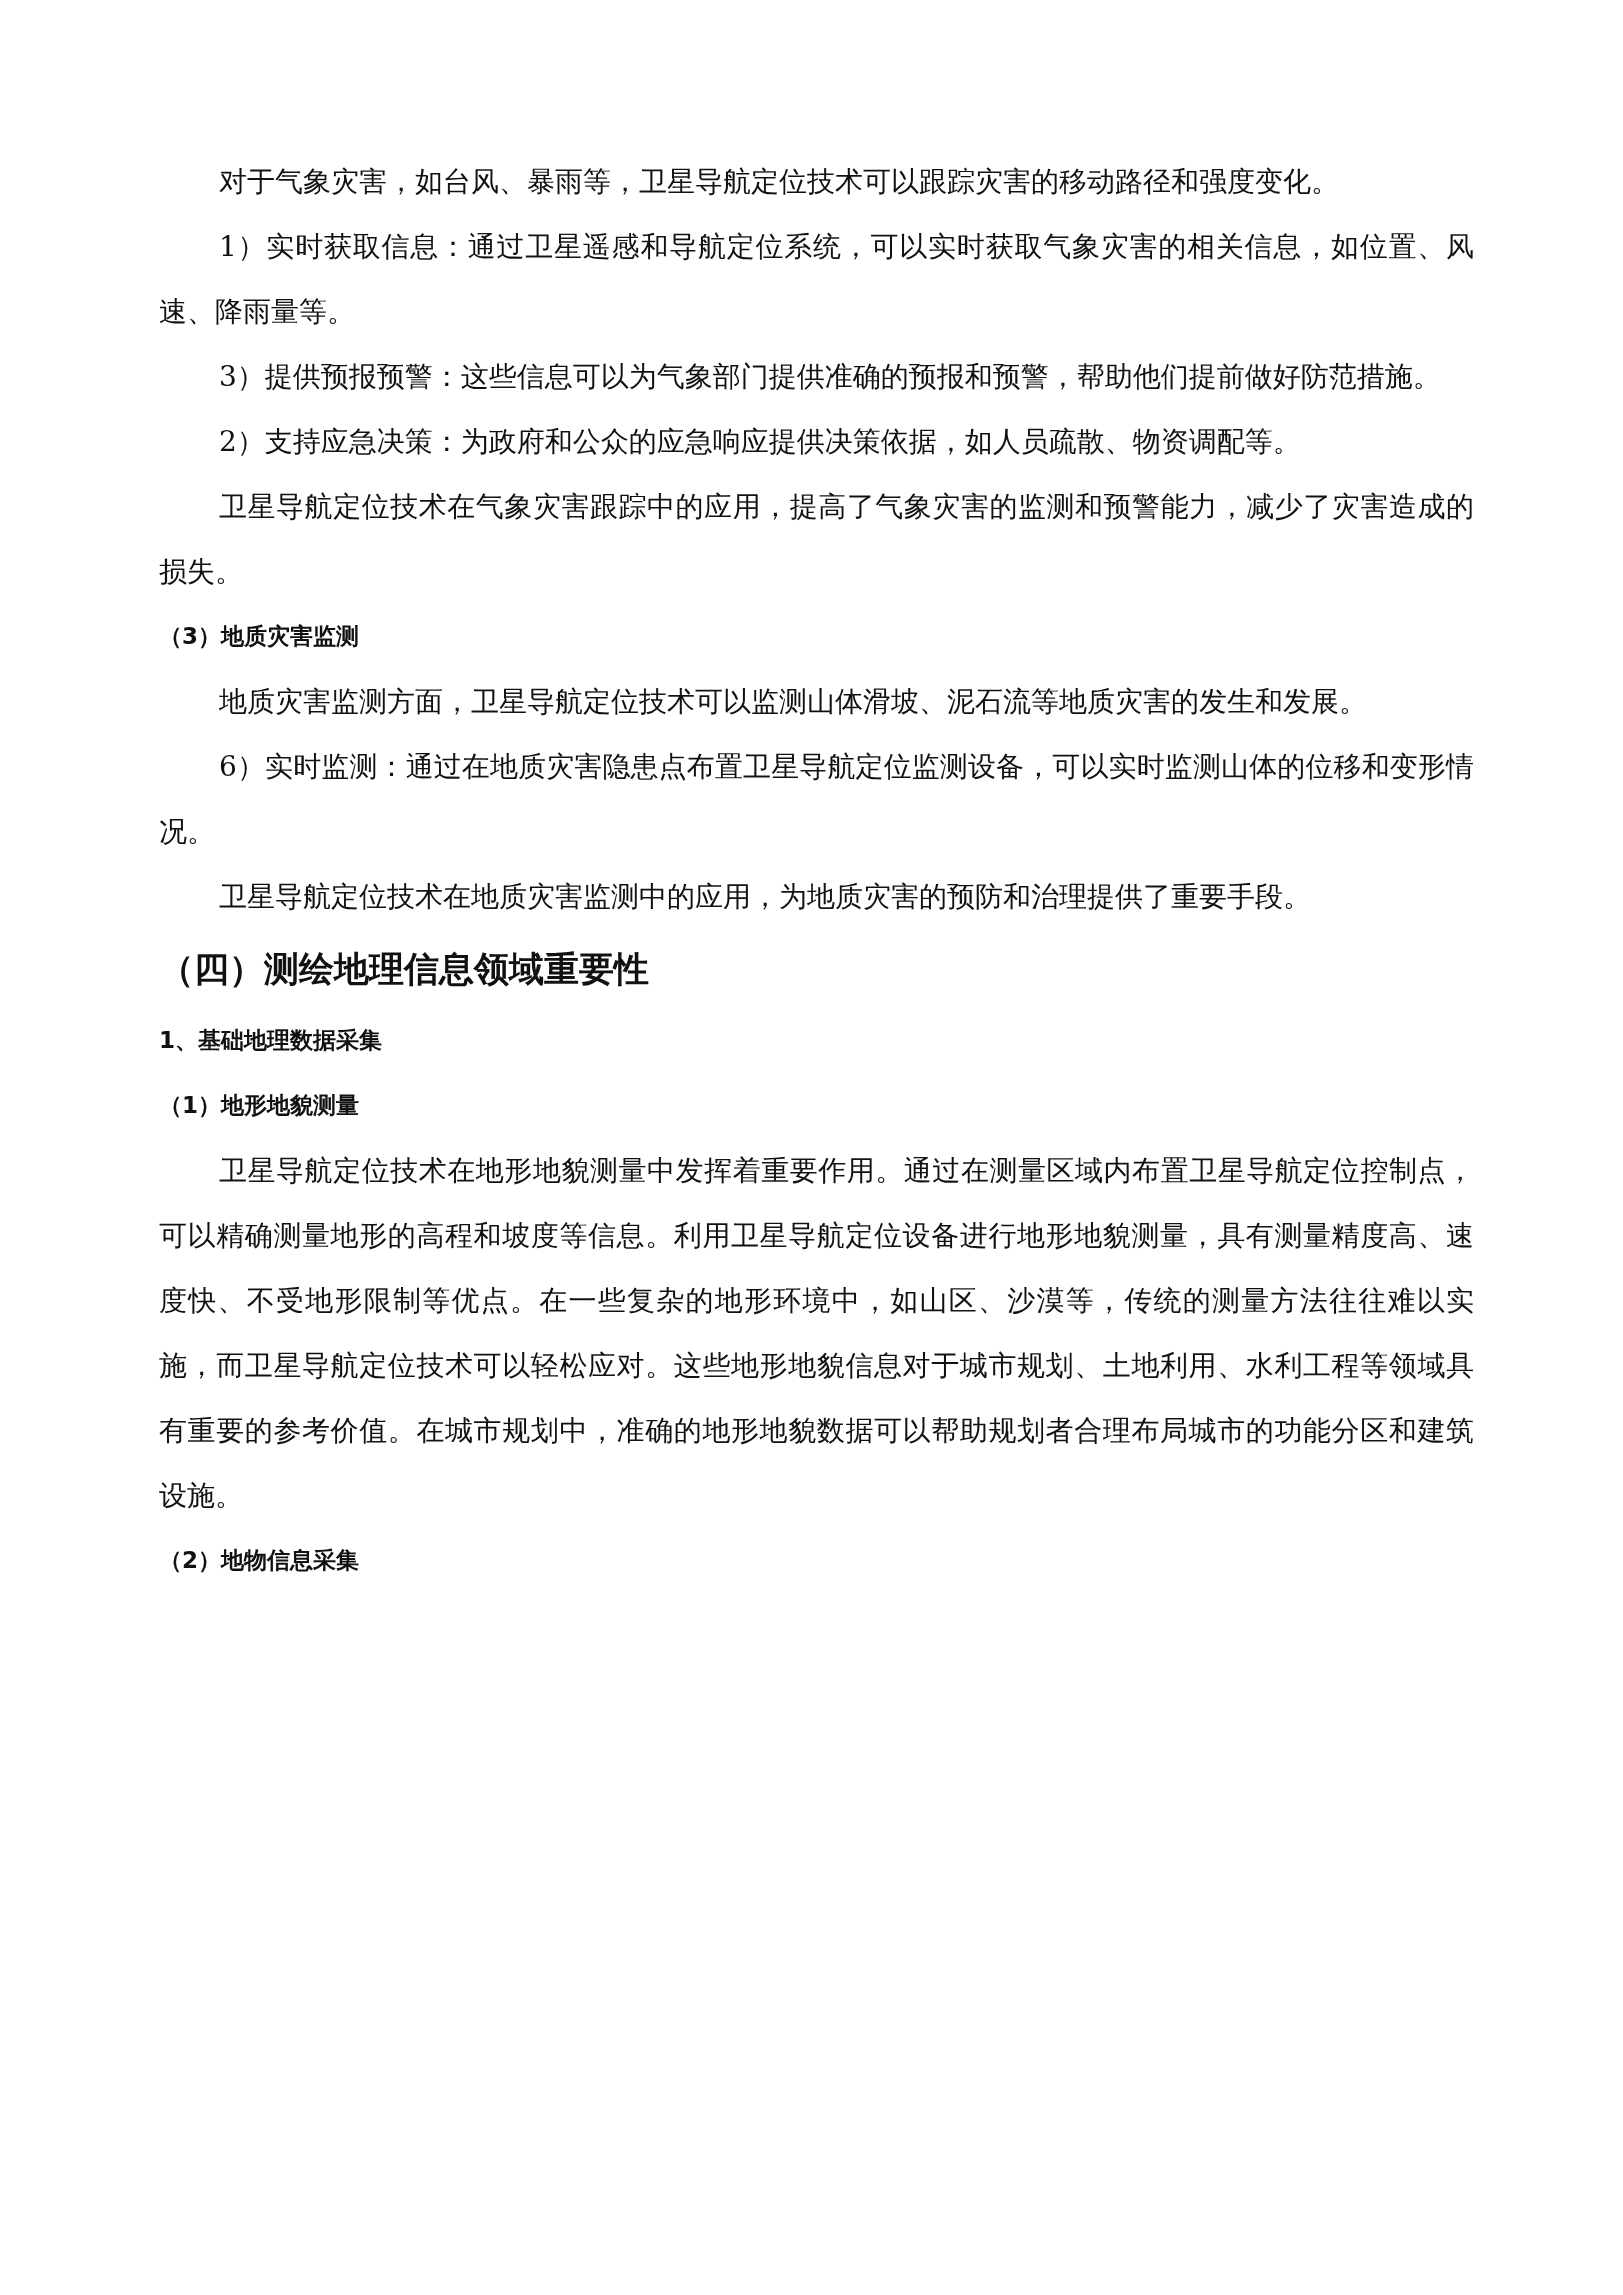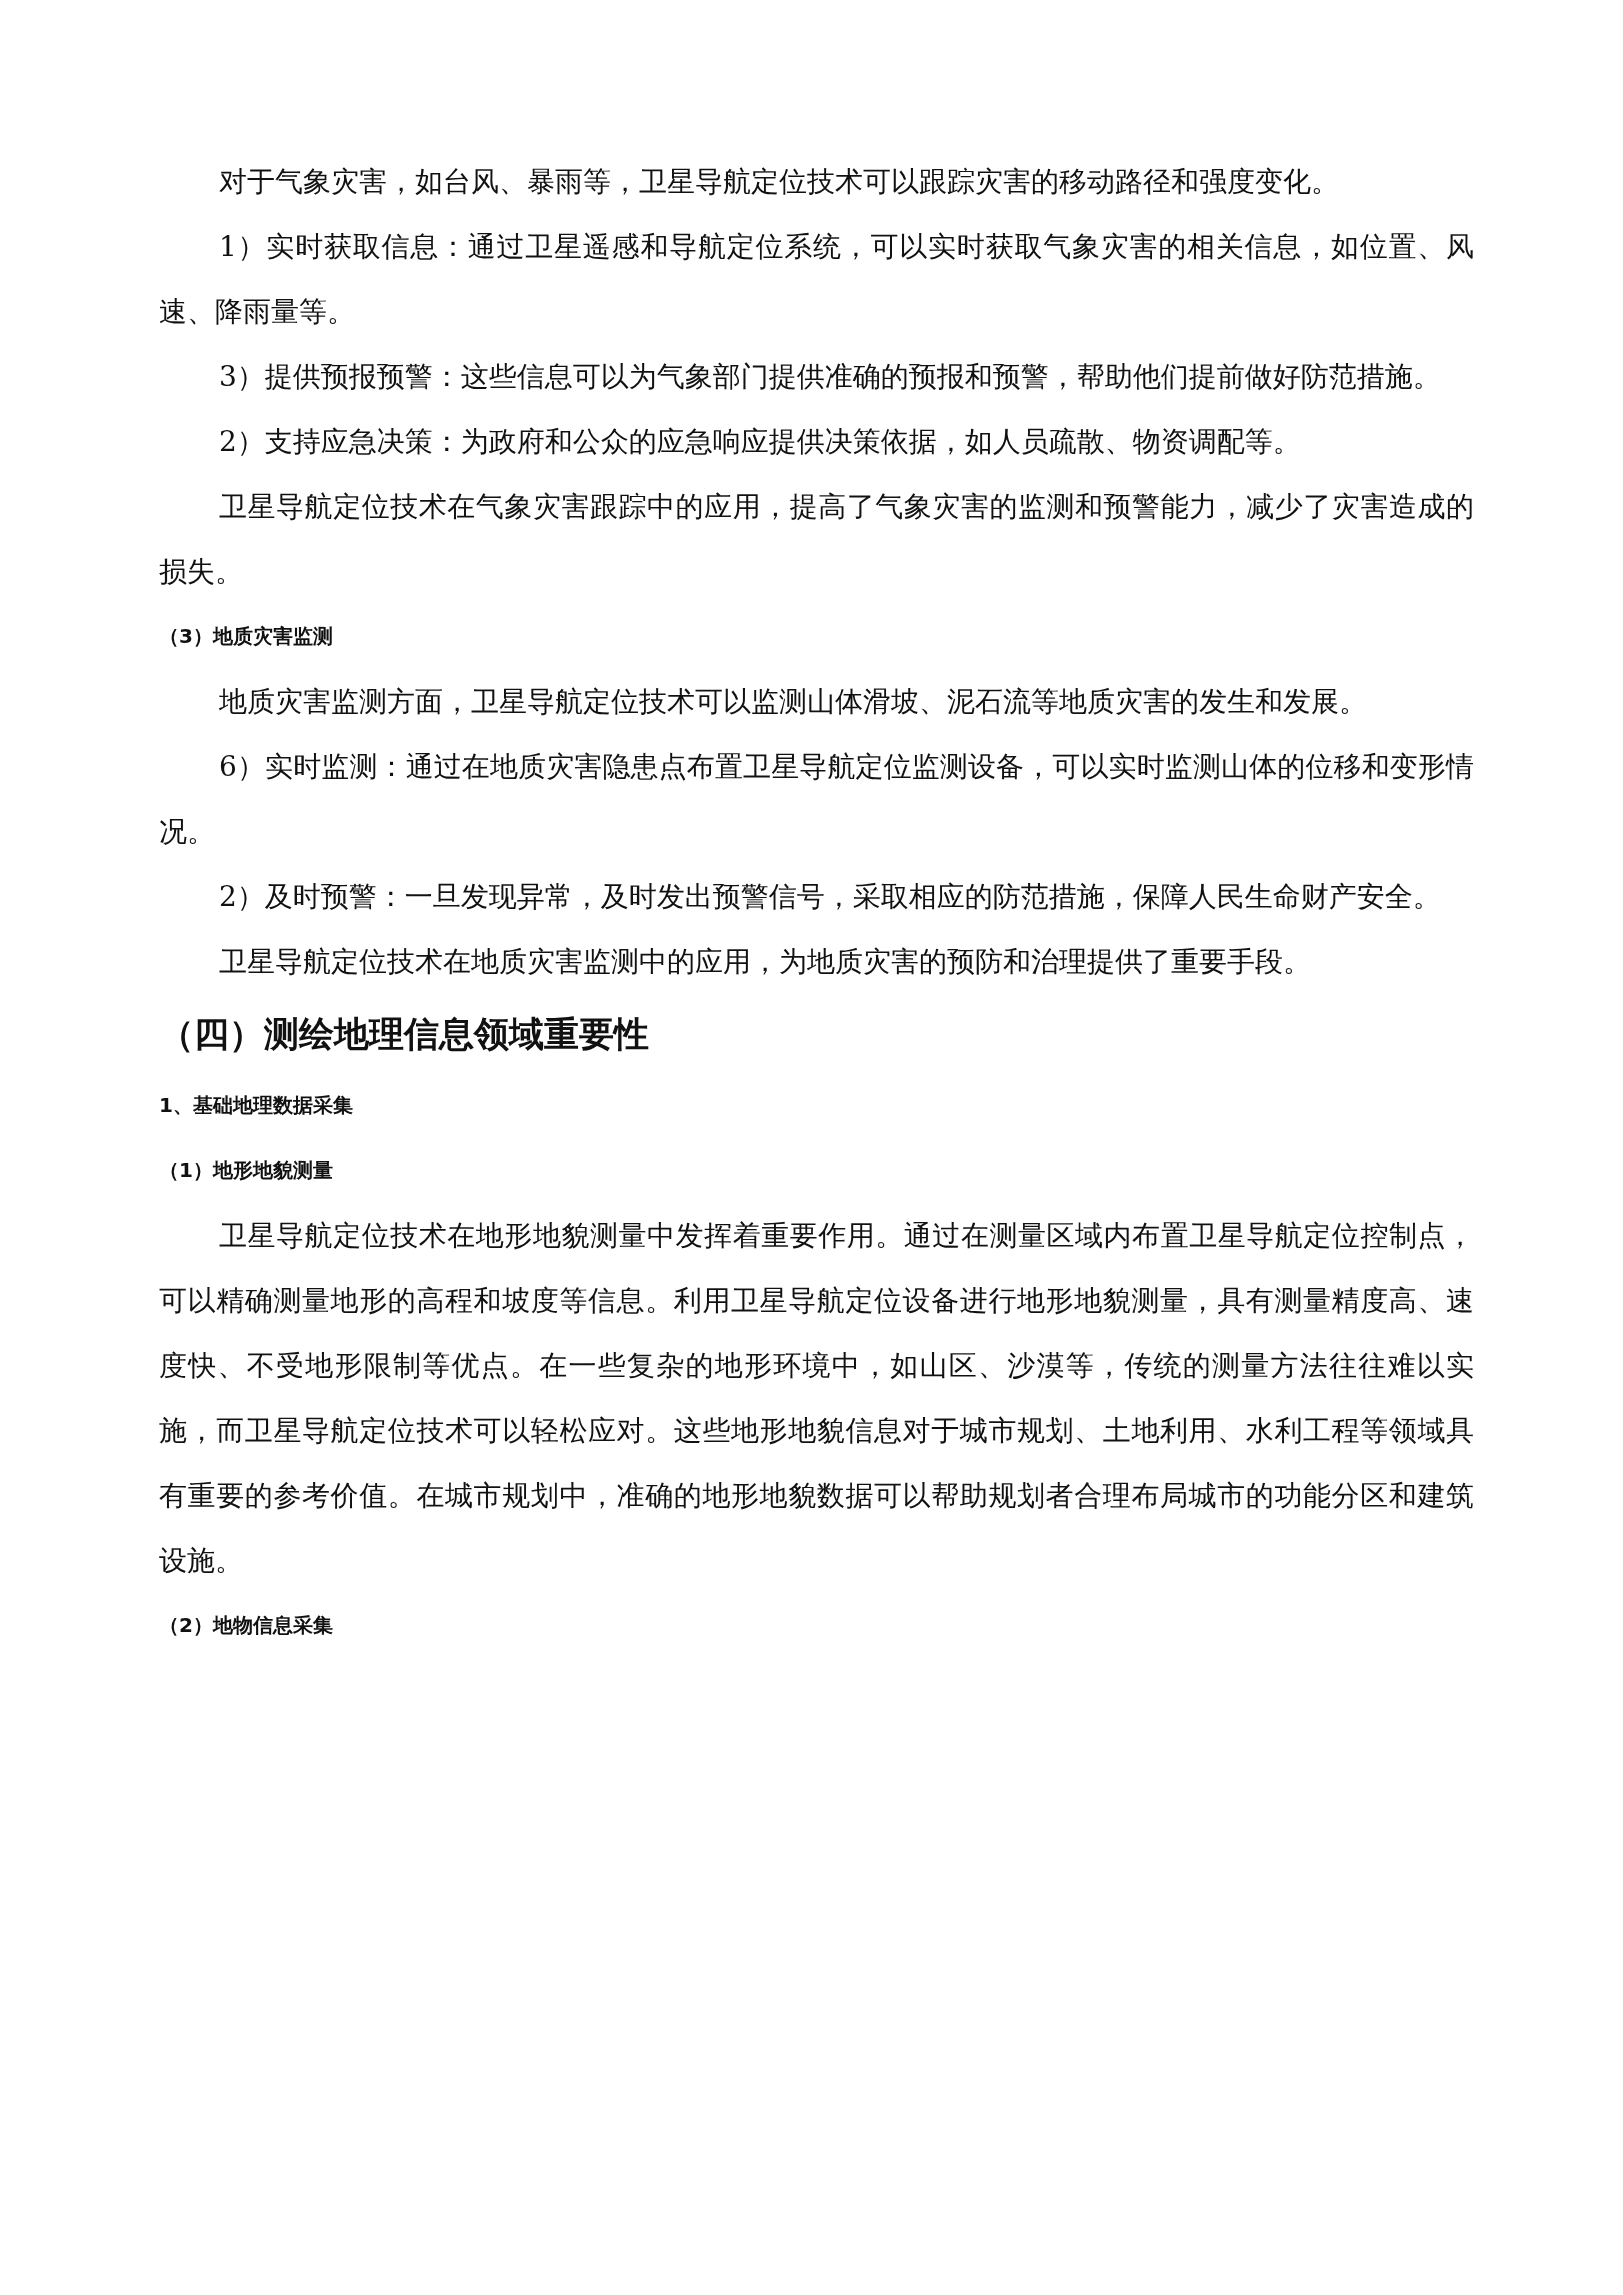--- a/index.html
+++ b/index.html
@@ -1,36 +1,35 @@
 <!DOCTYPE html>
 <html style="font-size:10.5px"><head>
 <meta charset="utf-8">
 <style>
   html, body { margin: 0; padding: 0; background: #ffffff; }
   body { width: 1623px; height: 2295px; position: relative; overflow: hidden;
          font-family: "DejaVu Serif", "Liberation Serif", serif; color: #111; }
   .page { position: absolute; left: 159px; top: 149px; width: 1315px; }
   .p { font-size: 28px; line-height: 65px; margin: 0; text-align: justify; text-justify: inter-ideograph; }
   .indent { text-indent: 60px; }
-  .h3 { font-size: 20px; line-height: 65px; font-weight: bold; margin: 0; font-family: "DejaVu Sans", "Liberation Sans", sans-serif; }
+  .h3 { font-size: 23px; line-height: 65px; font-weight: bold; margin: 0; font-family: "DejaVu Sans", "Liberation Sans", sans-serif; }
   .h2 { font-size: 35px; line-height: 79px; font-weight: bold; margin: 0; font-family: Liberation Sans, sans-serif; }
 </style>
 </head>
 <body>
 
 <div class="page">
   <p class="p indent">对于气象灾害，如台风、暴雨等，卫星导航定位技术可以跟踪灾害的移动路径和强度变化。</p>
   <p class="p indent">1）实时获取信息：通过卫星遥感和导航定位系统，可以实时获取气象灾害的相关信息，如位置、风速、降雨量等。</p>
   <p class="p indent">3）提供预报预警：这些信息可以为气象部门提供准确的预报和预警，帮助他们提前做好防范措施。</p>
   <p class="p indent">2）支持应急决策：为政府和公众的应急响应提供决策依据，如人员疏散、物资调配等。</p>
   <p class="p indent">卫星导航定位技术在气象灾害跟踪中的应用，提高了气象灾害的监测和预警能力，减少了灾害造成的损失。</p>
   <h3 class="h3">（3）地质灾害监测</h3>
   <p class="p indent">地质灾害监测方面，卫星导航定位技术可以监测山体滑坡、泥石流等地质灾害的发生和发展。</p>
   <p class="p indent">6）实时监测：通过在地质灾害隐患点布置卫星导航定位监测设备，可以实时监测山体的位移和变形情况。</p>
-  <p class="p indent">2）及时预警：一旦发现异常，及时发出预警信号，采取相应的防范措施，保障人民生命财产安全。</p>
   <p class="p indent">卫星导航定位技术在地质灾害监测中的应用，为地质灾害的预防和治理提供了重要手段。</p>
   <h2 class="h2">（四）测绘地理信息领域重要性</h2>
   <h3 class="h3">1、基础地理数据采集</h3>
   <h3 class="h3">（1）地形地貌测量</h3>
   <p class="p indent">卫星导航定位技术在地形地貌测量中发挥着重要作用。通过在测量区域内布置卫星导航定位控制点，可以精确测量地形的高程和坡度等信息。利用卫星导航定位设备进行地形地貌测量，具有测量精度高、速度快、不受地形限制等优点。在一些复杂的地形环境中，如山区、沙漠等，传统的测量方法往往难以实施，而卫星导航定位技术可以轻松应对。这些地形地貌信息对于城市规划、土地利用、水利工程等领域具有重要的参考价值。在城市规划中，准确的地形地貌数据可以帮助规划者合理布局城市的功能分区和建筑设施。</p>
   <h3 class="h3">（2）地物信息采集</h3>
 </div>
 
 
 </body></html>

